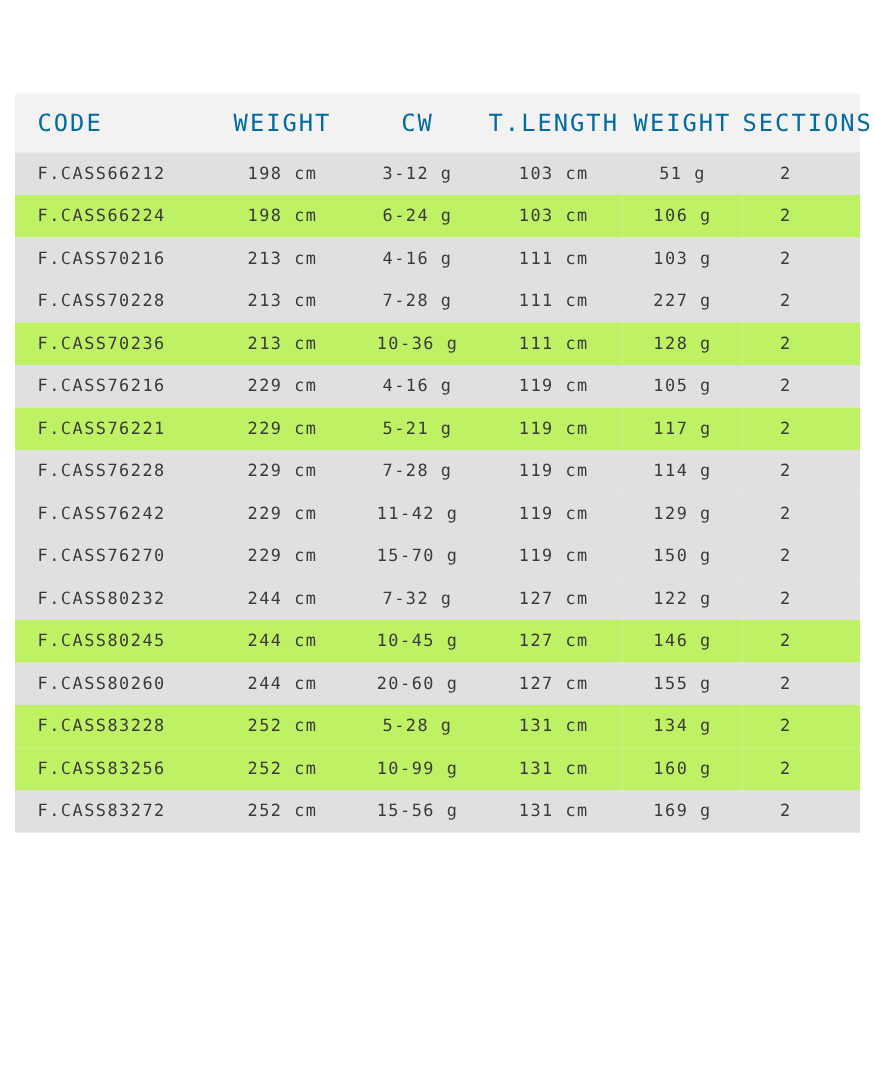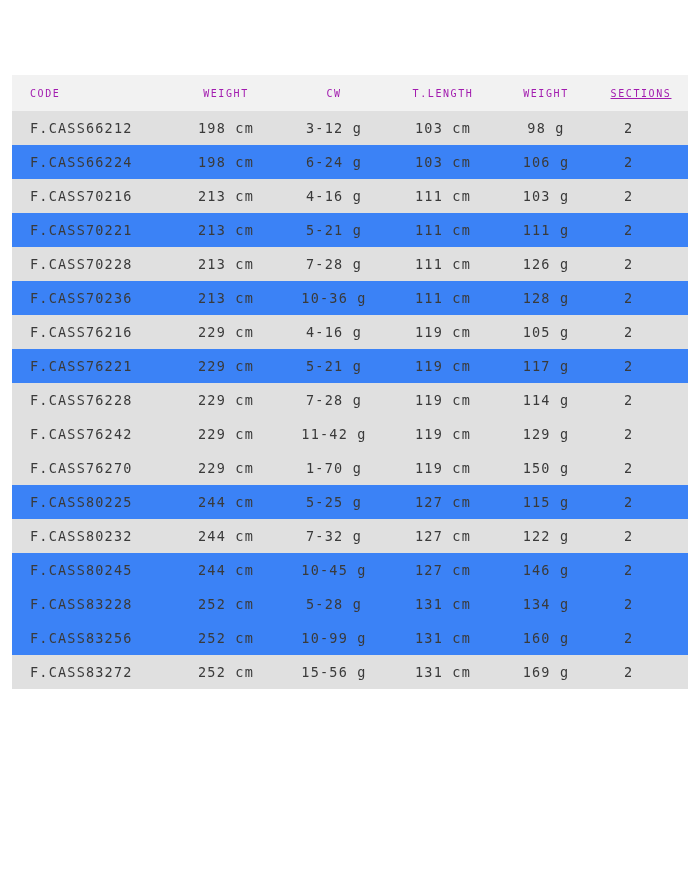--- a/index.html
+++ b/index.html
@@ -26,55 +26,54 @@
     width: 676px;
     background: #f2f2f2;
   }
   table.spec-table {
     width: 100%;
     border-collapse: collapse;
     table-layout: fixed;
   }
   table.spec-table th {
     font-weight: normal;
-    font-size: 10px;
+    font-size: 19px;
     letter-spacing: 1.6px;
-    color: #a21caf;
+    color: #0369a1;
     padding: 13px 0 12px 0;
     background: #f2f2f2;
     text-align: center;
   }
   table.spec-table td {
     font-size: 13.5px;
     letter-spacing: 1.2px;
     color: #3a3a3a;
     padding: 9px 0 9px 0;
     text-align: center;
     white-space: nowrap;
   }
   table.spec-table tbody tr.odd td {
     background: #e0e0e0;
   }
   table.spec-table tbody tr.even td {
-    background: #3b82f6;
+    background: #bef264;
   }
   table.spec-table td.col-code,
   table.spec-table th.col-code {
     text-align: left;
     padding-left: 18px;
   }
   table.spec-table td.col-sections,
   table.spec-table th.col-sections {
     text-align: left;
     padding-left: 30px;
   }
   table.spec-table th.col-sections {
     padding-left: 0;
     text-align: center;
-    text-decoration: underline;
   }
   col.c-code { width: 160px; }
   col.c-length { width: 108px; }
   col.c-cw { width: 108px; }
   col.c-tlength { width: 110px; }
   col.c-weight { width: 96px; }
   col.c-sections { width: 94px; }
 </style>
 </head>
 <body>
@@ -99,53 +98,45 @@
           <th>WEIGHT</th>
           <th class="col-sections">SECTIONS</th>
         </tr>
       </thead>
       <tbody>
         <tr class="odd">
           <td class="col-code">F.CASS66212</td>
           <td>198 cm</td>
           <td>3-12 g</td>
           <td>103 cm</td>
-          <td>98 g</td>
+          <td>51 g</td>
           <td class="col-sections">2</td>
         </tr>
         <tr class="even">
           <td class="col-code">F.CASS66224</td>
           <td>198 cm</td>
           <td>6-24 g</td>
           <td>103 cm</td>
           <td>106 g</td>
           <td class="col-sections">2</td>
         </tr>
         <tr class="odd">
           <td class="col-code">F.CASS70216</td>
           <td>213 cm</td>
           <td>4-16 g</td>
           <td>111 cm</td>
           <td>103 g</td>
           <td class="col-sections">2</td>
         </tr>
-        <tr class="even">
-          <td class="col-code">F.CASS70221</td>
-          <td>213 cm</td>
-          <td>5-21 g</td>
-          <td>111 cm</td>
-          <td>111 g</td>
-          <td class="col-sections">2</td>
-        </tr>
         <tr class="odd">
           <td class="col-code">F.CASS70228</td>
           <td>213 cm</td>
           <td>7-28 g</td>
           <td>111 cm</td>
-          <td>126 g</td>
+          <td>227 g</td>
           <td class="col-sections">2</td>
         </tr>
         <tr class="even">
           <td class="col-code">F.CASS70236</td>
           <td>213 cm</td>
           <td>10-36 g</td>
           <td>111 cm</td>
           <td>128 g</td>
           <td class="col-sections">2</td>
         </tr>
@@ -177,47 +168,47 @@
           <td class="col-code">F.CASS76242</td>
           <td>229 cm</td>
           <td>11-42 g</td>
           <td>119 cm</td>
           <td>129 g</td>
           <td class="col-sections">2</td>
         </tr>
         <tr class="odd">
           <td class="col-code">F.CASS76270</td>
           <td>229 cm</td>
-          <td>1-70 g</td>
+          <td>15-70 g</td>
           <td>119 cm</td>
           <td>150 g</td>
-          <td class="col-sections">2</td>
-        </tr>
-        <tr class="even">
-          <td class="col-code">F.CASS80225</td>
-          <td>244 cm</td>
-          <td>5-25 g</td>
-          <td>127 cm</td>
-          <td>115 g</td>
           <td class="col-sections">2</td>
         </tr>
         <tr class="odd">
           <td class="col-code">F.CASS80232</td>
           <td>244 cm</td>
           <td>7-32 g</td>
           <td>127 cm</td>
           <td>122 g</td>
           <td class="col-sections">2</td>
         </tr>
         <tr class="even">
           <td class="col-code">F.CASS80245</td>
           <td>244 cm</td>
           <td>10-45 g</td>
           <td>127 cm</td>
           <td>146 g</td>
+          <td class="col-sections">2</td>
+        </tr>
+        <tr class="odd">
+          <td class="col-code">F.CASS80260</td>
+          <td>244 cm</td>
+          <td>20-60 g</td>
+          <td>127 cm</td>
+          <td>155 g</td>
           <td class="col-sections">2</td>
         </tr>
         <tr class="even">
           <td class="col-code">F.CASS83228</td>
           <td>252 cm</td>
           <td>5-28 g</td>
           <td>131 cm</td>
           <td>134 g</td>
           <td class="col-sections">2</td>
         </tr>

